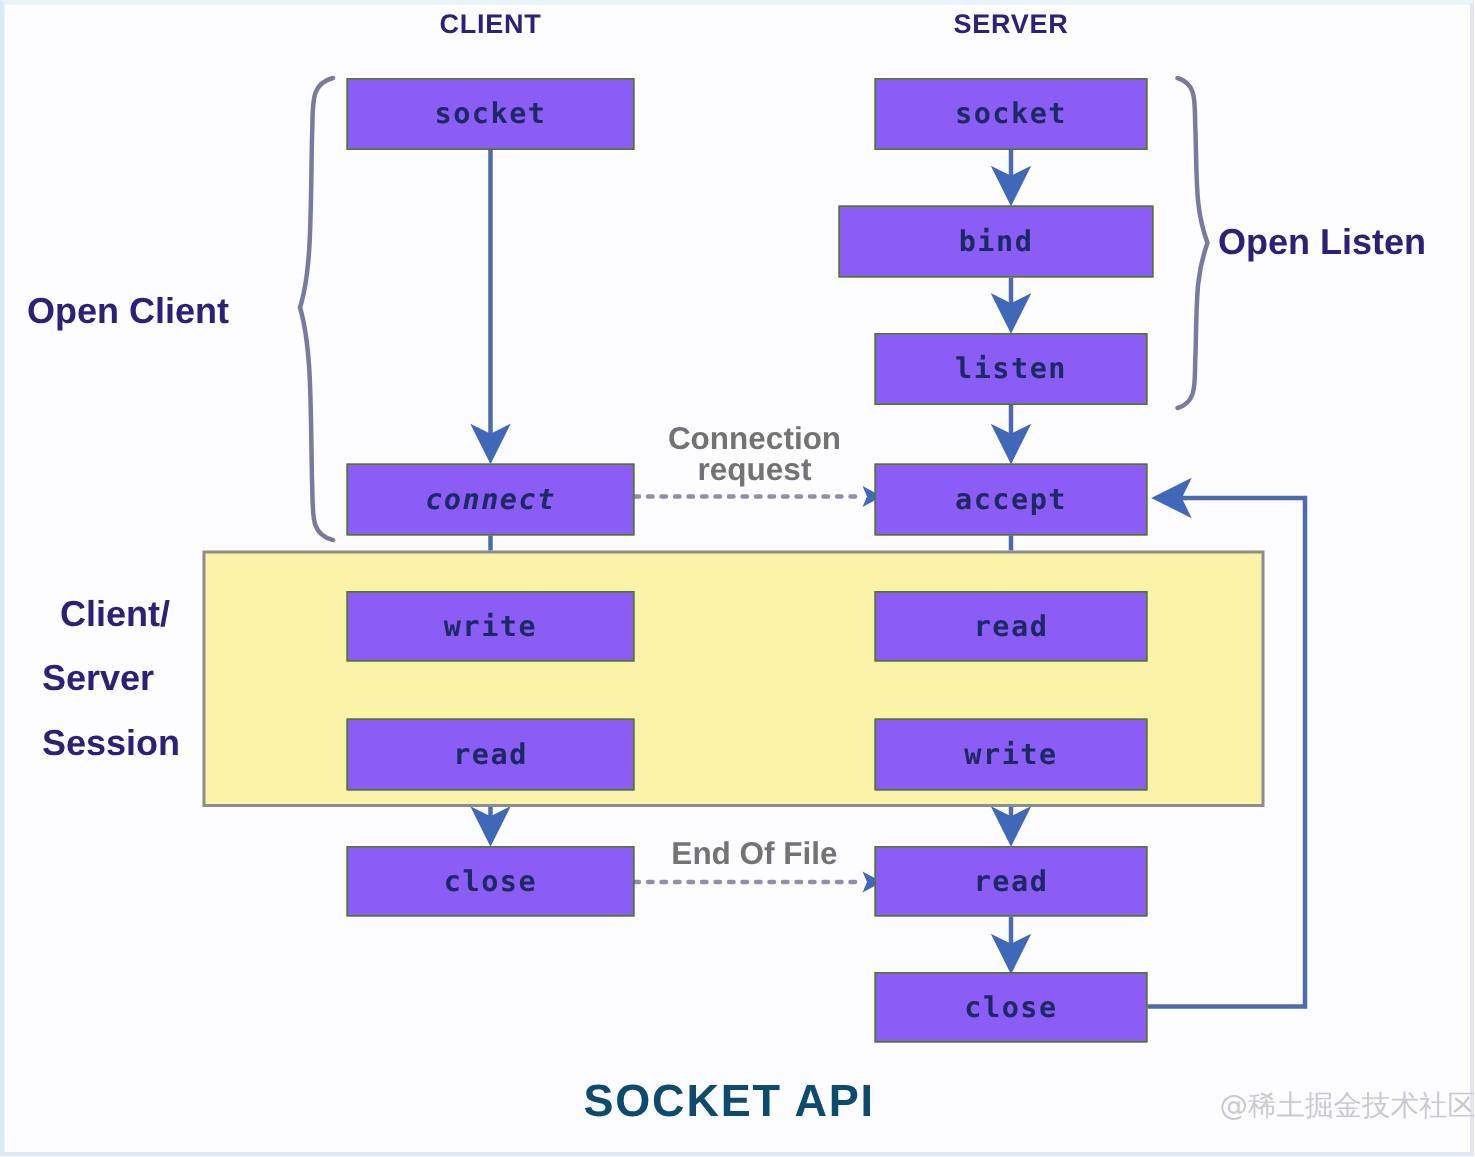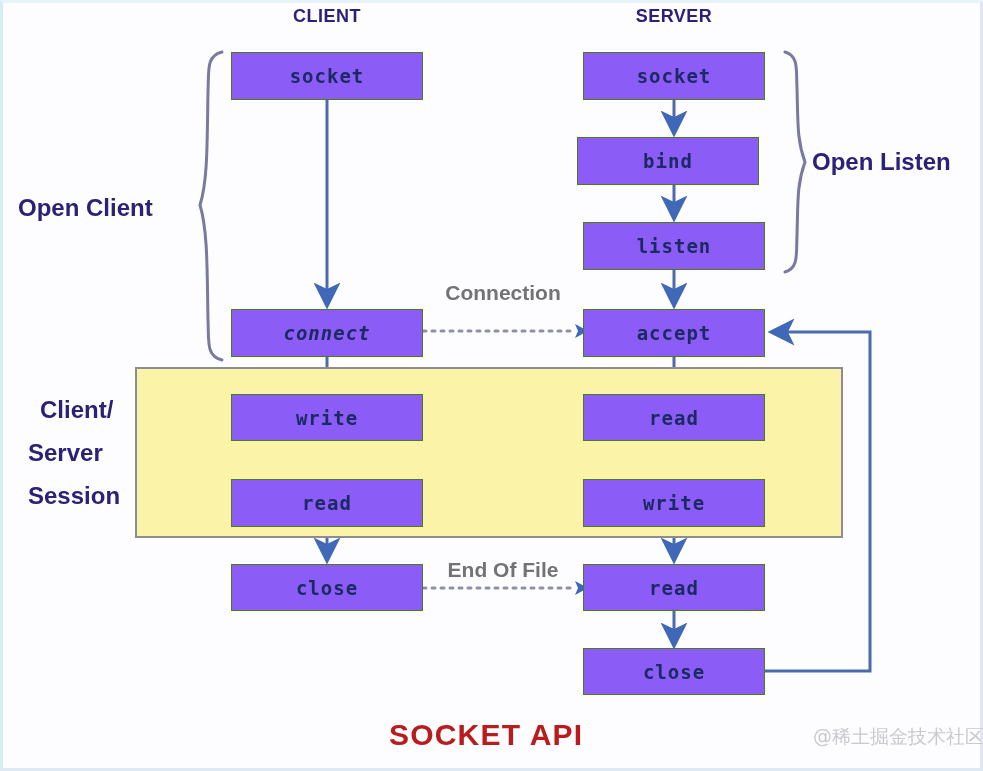--- a/index.html
+++ b/index.html
@@ -76,21 +76,21 @@
     color: #737373;
     white-space: nowrap;
     text-align: center;
     line-height: 1.05;
   }
 
   #diagram-title {
     position: absolute;
     font-size: 30px;
     font-weight: bold;
-    color: #b91c1c;
+    color: #0c4a6e;
     letter-spacing: 1.2px;
     white-space: nowrap;
   }
 
   #watermark {
     position: absolute;
     font-size: 19px;
     color: #c9c9cf;
     white-space: nowrap;
     font-family: "DejaVu Sans", sans-serif;
@@ -182,35 +182,36 @@
 
   <div id="session-region" style="left:135px; top:367px; width:708px; height:171px;"></div>
 
   <div class="node" style="left:231px; top:52px; width:192px; height:48px;">socket</div>
   <div class="node" style="left:231px; top:309px; width:192px; height:48px;font-style:italic;">connect</div>
   <div class="node" style="left:231px; top:394px; width:192px; height:47px;">write</div>
   <div class="node" style="left:231px; top:479px; width:192px; height:48px;">read</div>
   <div class="node" style="left:231px; top:564px; width:192px; height:47px;">close</div>
 
   <div class="node" style="left:583px; top:52px; width:182px; height:48px;">socket</div>
-  <div class="node" style="left:577px; top:137px; width:182px; height:48px;">bind</div>
+  <div class="node" style="left:559px; top:137px; width:210px; height:48px;">bind</div>
   <div class="node" style="left:583px; top:222px; width:182px; height:48px;">listen</div>
   <div class="node" style="left:583px; top:309px; width:182px; height:48px;">accept</div>
   <div class="node" style="left:583px; top:394px; width:182px; height:47px;">read</div>
   <div class="node" style="left:583px; top:479px; width:182px; height:48px;">write</div>
   <div class="node" style="left:583px; top:564px; width:182px; height:47px;">read</div>
   <div class="node" style="left:583px; top:648px; width:182px; height:47px;">close</div>
 
   <div class="group-label" style="left:18px; top:194px;">Open Client</div>
   <div class="group-label" style="left:812px; top:148px;">Open Listen</div>
   <div class="group-label" style="left:28px; top:396px;margin-left:12px;">Client/</div>
   <div class="group-label" style="left:28px; top:439px;">Server</div>
   <div class="group-label" style="left:28px; top:482px;">Session</div>
 
   <div class="edge-label" style="left:428px; top:282px; width:150px;">Connection</div>
+  <div class="edge-label" style="left:428px; top:303px; width:150px;">request</div>
   <div class="edge-label" style="left:428px; top:559px; width:150px;">End Of File</div>
 
   <div id="diagram-title" style="left:389px; top:718px;">SOCKET API</div>
 
   <div id="watermark" style="left:813px; top:724px;">@稀土掘金技术社区</div>
 
   <div id="frame-edge"></div>
 </div>
 
 </body></html>

